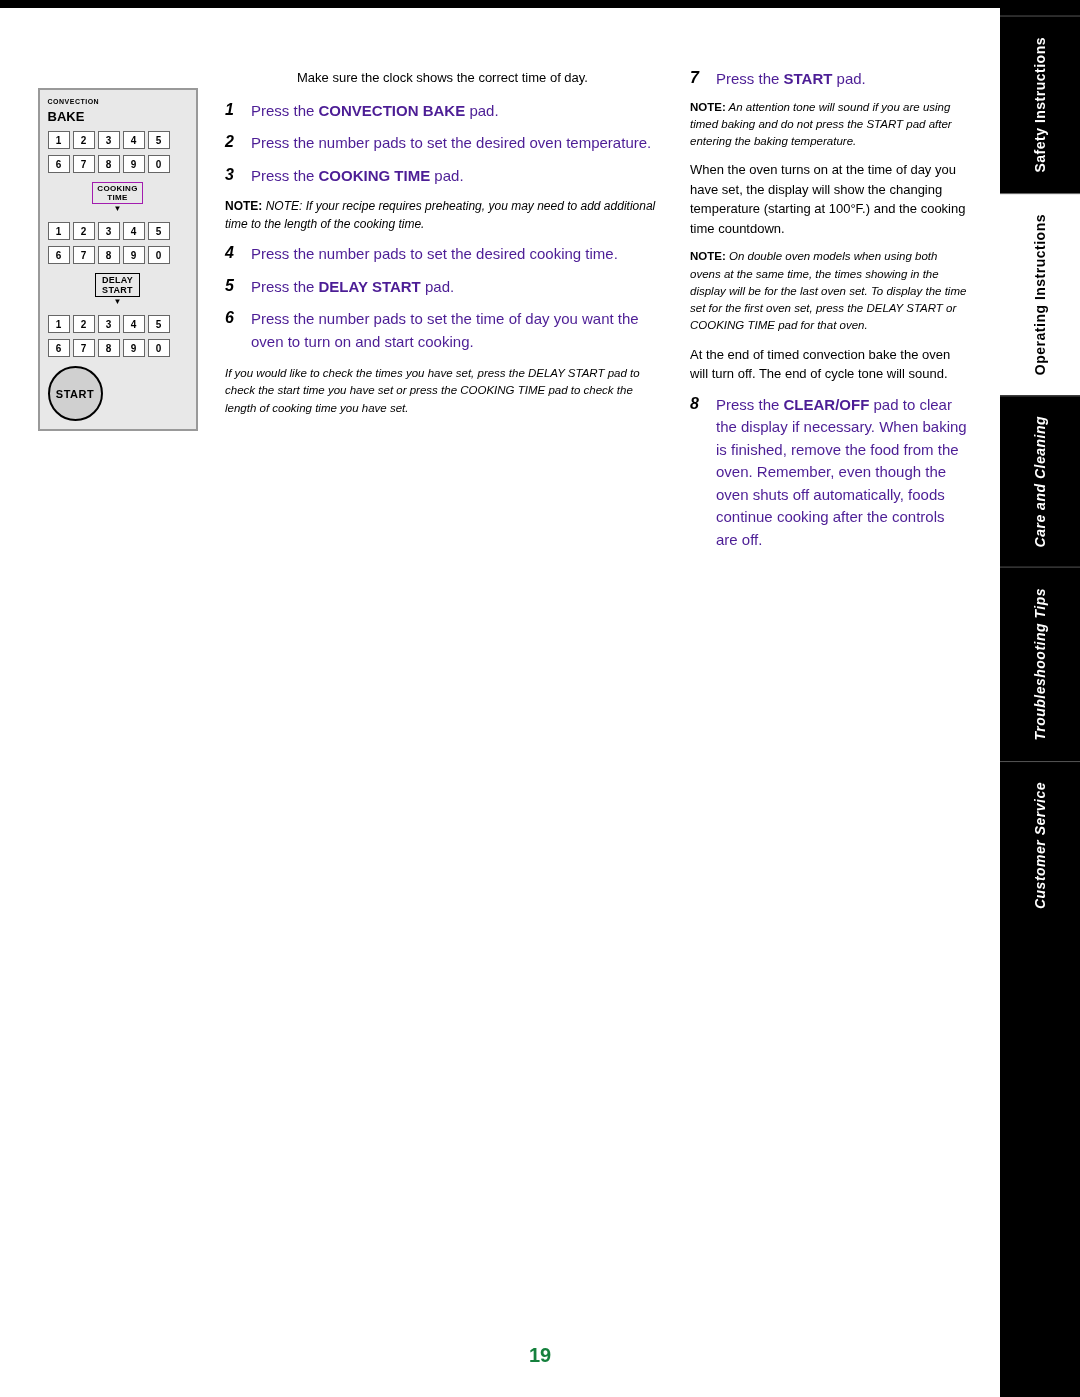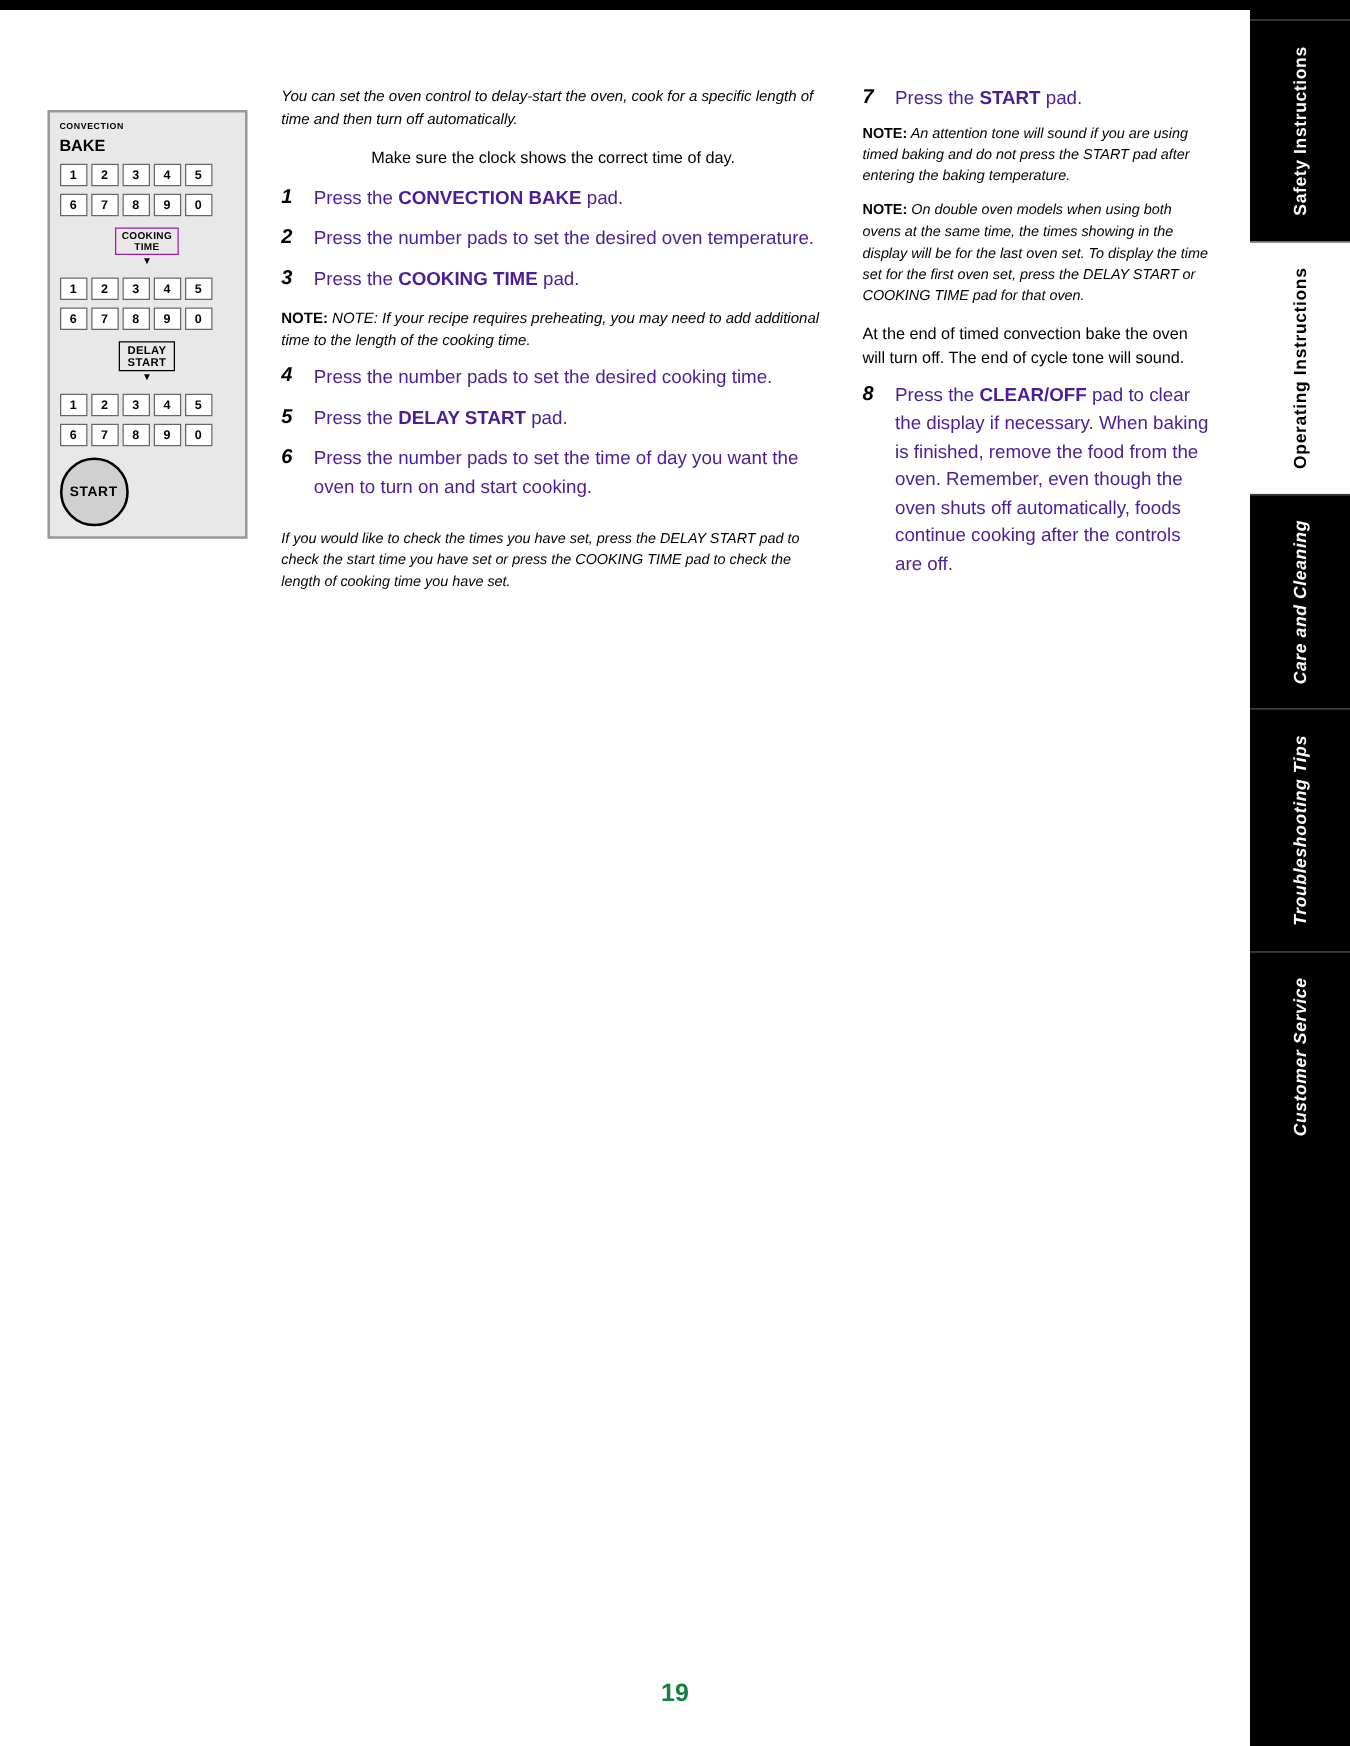--- a/index.html
+++ b/index.html
@@ -207,21 +207,21 @@
     }
 
     .note-text b {
       font-style: normal;
       font-weight: bold;
     }
 
     .italic-footer {
       font-style: italic;
       font-size: 11.5px;
-      margin-top: 22px;
+      margin-top: 12px;
       line-height: 1.5;
       color: #000;
     }
 
     .right-step-item {
       display: flex;
       gap: 8px;
       margin-bottom: 8px;
       align-items: flex-start;
     }
@@ -365,21 +365,20 @@
           <div class="key">9</div>
           <div class="key">0</div>
         </div>
 
         <div class="start-button">START</div>
       </div>
     </div>
 
     <div class="center-content">
 
-      <p class="intro-text">You can set the oven control to delay-start the oven, cook for a specific length of time and then turn off automatically.</p>
 
       <p class="make-sure-text">Make sure the clock shows the correct time of day.</p>
 
       <div class="step-item">
         <span class="step-number"><em>1</em></span>
         <span class="step-text">Press the <b>CONVECTION BAKE</b> pad.</span>
       </div>
 
       <div class="step-item">
         <span class="step-number"><em>2</em></span>
@@ -417,20 +416,23 @@
 
       <div class="right-step-item">
         <span class="step-number"><em>7</em></span>
         <span class="step-text">Press the <b>START</b> pad.</span>
       </div>
 
       <p class="note-text-right">
         <b>NOTE:</b> An attention tone will sound if you are using timed baking and do not press the START pad after entering the baking temperature.
       </p>
 
+      <p class="normal-text">
+        When the oven turns on at the time of day you have set, the display will show the changing temperature (starting at 100°F.) and the cooking time countdown.
+      </p>
 
       <p class="note-text-right">
         <b>NOTE:</b> On double oven models when using both ovens at the same time, the times showing in the display will be for the last oven set. To display the time set for the first oven set, press the DELAY START or COOKING TIME pad for that oven.
       </p>
 
       <p class="normal-text">
         At the end of timed convection bake the oven will turn off. The end of cycle tone will sound.
       </p>
 
       <div class="right-step-item">

